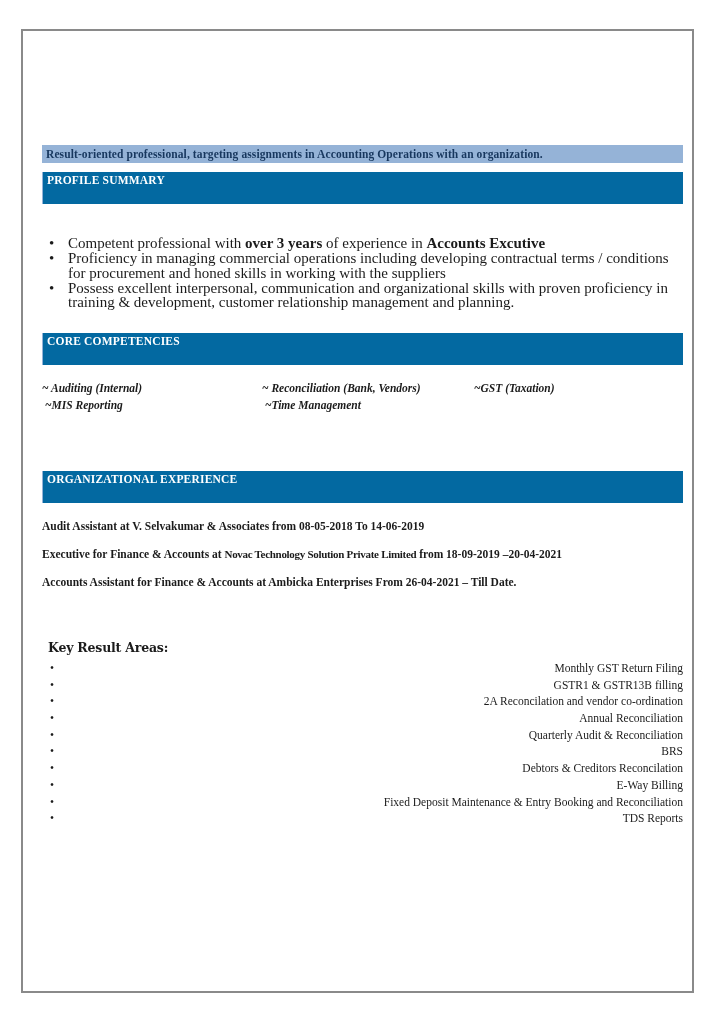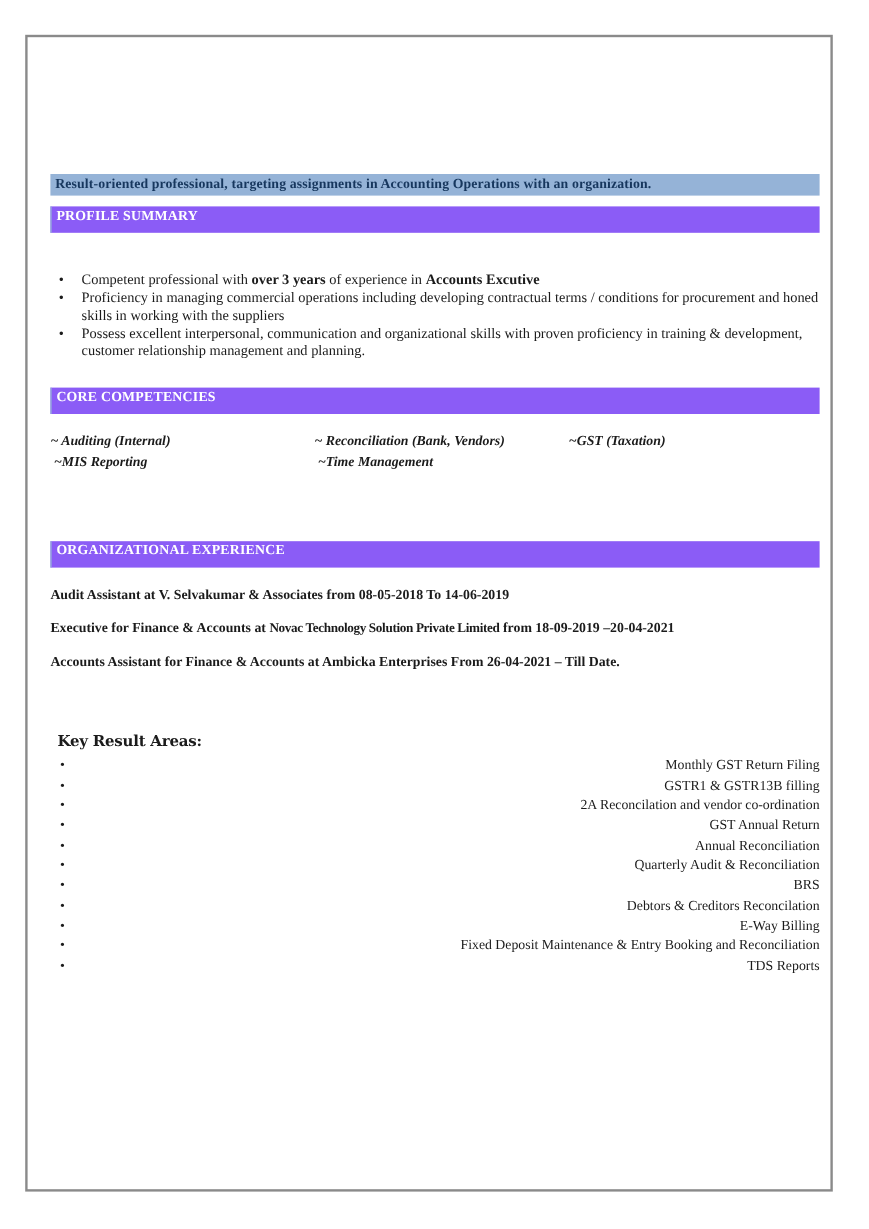--- a/index.html
+++ b/index.html
@@ -33,39 +33,39 @@
     color: #17375E;
     font-weight: bold;
     font-size: 11.5px;
     line-height: 18px;
     height: 18px;
     padding-left: 4px;
     letter-spacing: 0.1px;
   }
   
   .section-bar {
-    background: #8b5cf6;
+    background: #0369a1;
     color: #ffffff;
     font-weight: bold;
     font-size: 11.5px;
     line-height: 17px;
-    height: 22px;
+    height: 32px;
     padding-left: 4px;
     border-left: 1px solid #95B3D7;
     letter-spacing: 0.2px;
   }
   .bar-profile   { margin-top: 9px;  }
   .bar-core      { margin-top: 23px; }
   .bar-org       { margin-top: 57px; }
   
   ul.profile-list {
     list-style: none;
     margin: 32px 0 0 0;
     padding: 0;
-    font-size: 12px;
+    font-size: 15px;
     line-height: 14.6px;
   }
   ul.profile-list li {
     position: relative;
     padding-left: 26px;
     margin: 0 0 0.5px 0;
   }
   ul.profile-list li::before {
     content: "\2022";
     position: absolute;
@@ -162,21 +162,20 @@
       <p class="exp-line"><span>Executive for Finance &amp; Accounts at </span><span class="company">Novac Technology Solution Private Limited</span><span> from 18-09-2019 –20-04-2021</span></p>
       <p class="exp-line">Accounts Assistant  for Finance &amp; Accounts at Ambicka Enterprises  From 26-04-2021 – Till Date.</p>
     </div>
 
     <div class="kra-heading">Key Result Areas:</div>
 
     <ul class="kra-list">
       <li>Monthly GST Return Filing</li>
       <li>GSTR1 &amp; GSTR13B filling</li>
       <li>2A Reconcilation and vendor co-ordination</li>
-      <li>GST Annual Return</li>
       <li>Annual Reconciliation</li>
       <li>Quarterly Audit &amp; Reconciliation</li>
       <li>BRS</li>
       <li>Debtors &amp; Creditors Reconcilation</li>
       <li>E-Way Billing</li>
       <li>Fixed Deposit Maintenance &amp; Entry Booking and Reconciliation</li>
       <li>TDS Reports</li>
     </ul>
 
   </div>

